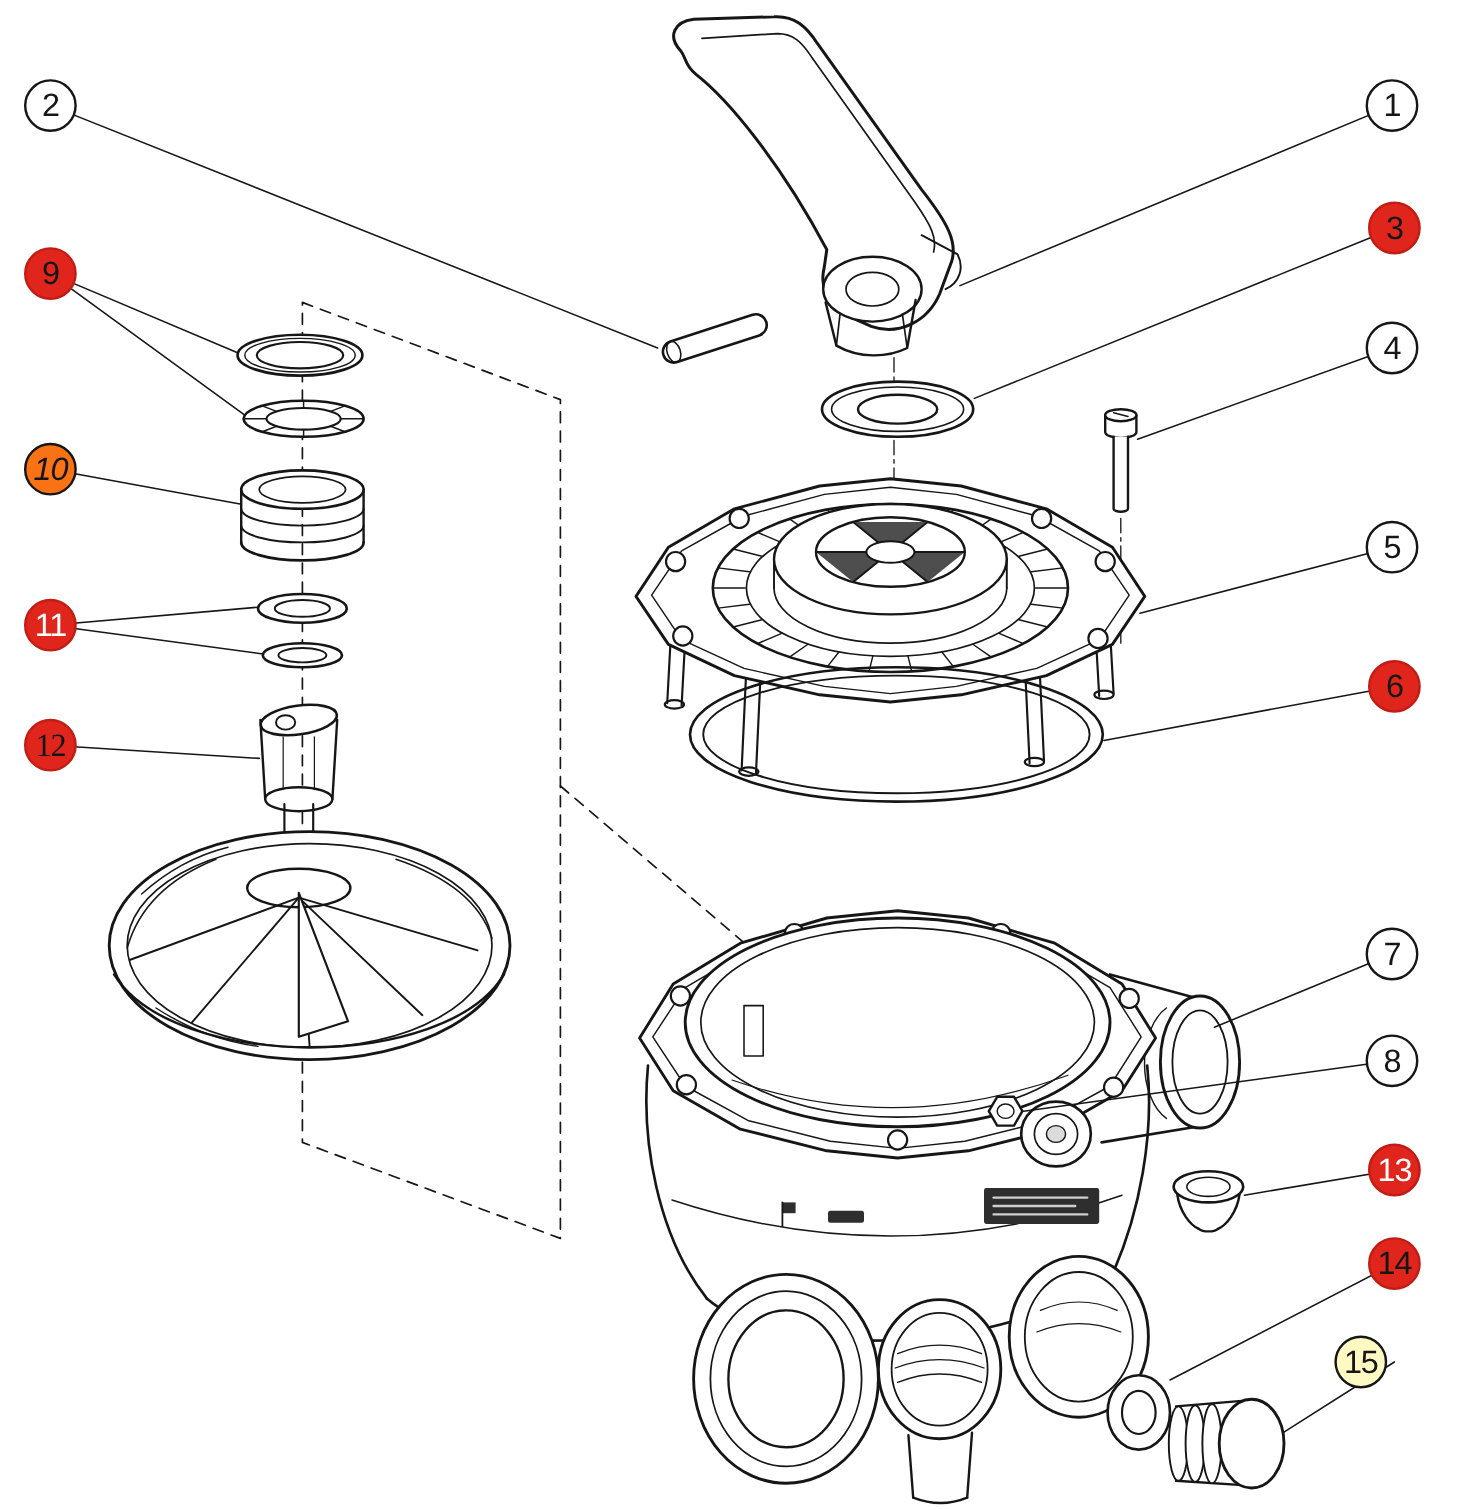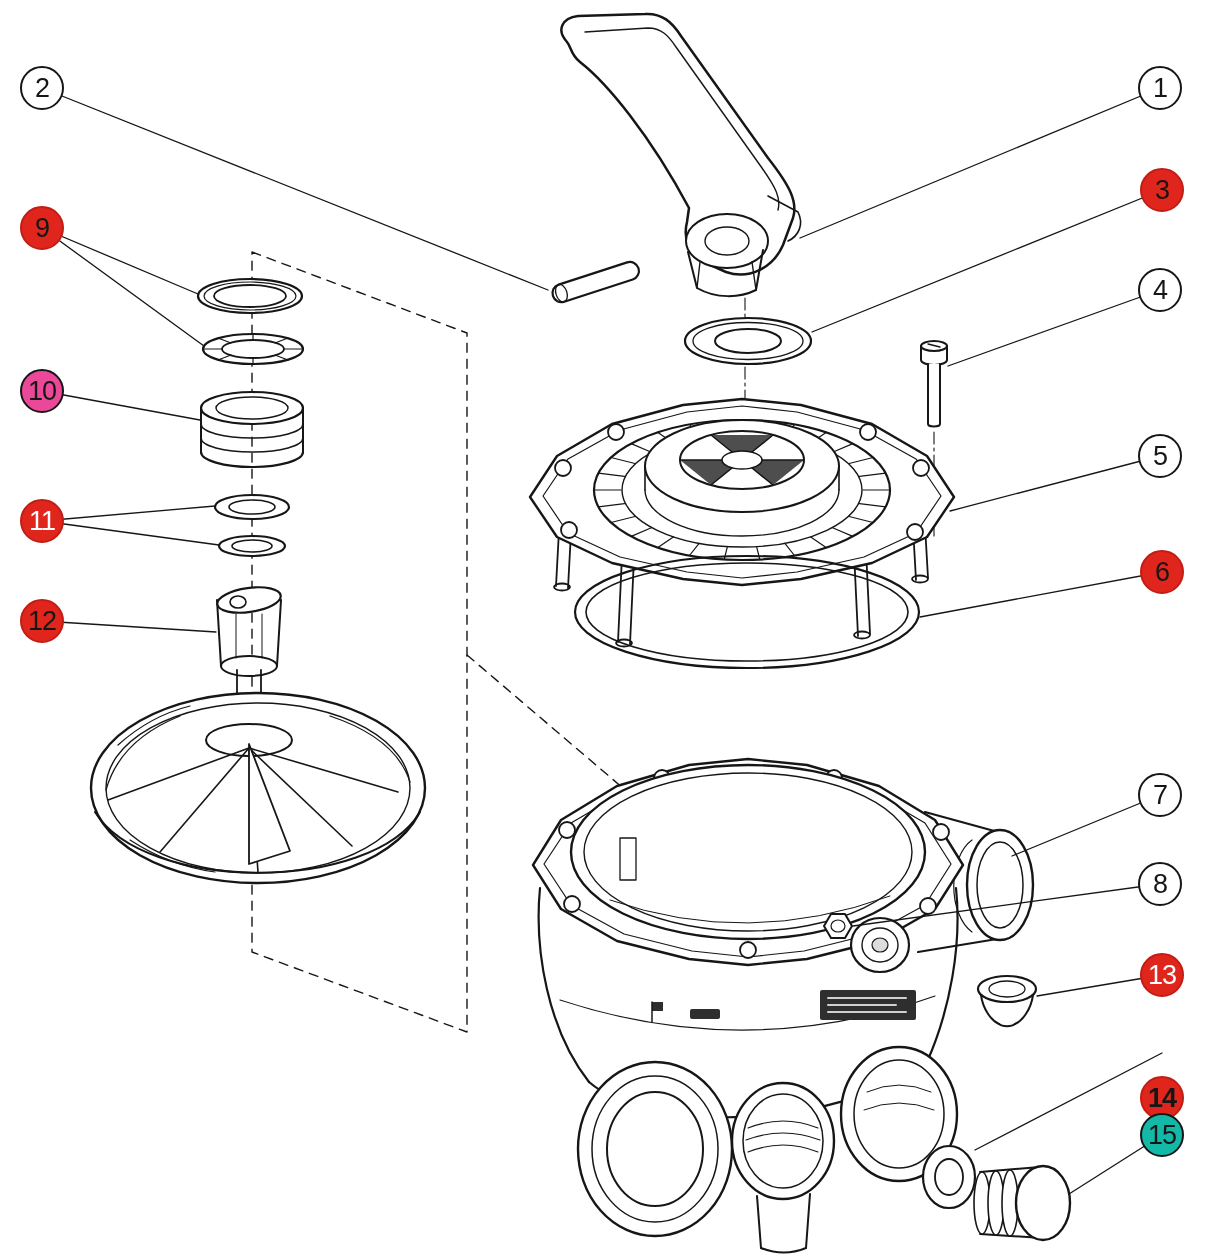--- a/index.html
+++ b/index.html
@@ -343,20 +343,20 @@
   <div id="callout-layer">
       <div class="callout" style="left: 1160px; top: 88px; width: 44px; height: 44px; background: rgb(255, 255, 255); border: 2.5px solid rgb(22, 22, 22); color: rgb(22, 22, 22);">1</div>
       <div class="callout" style="left: 42px; top: 88px; width: 44px; height: 44px; background: rgb(255, 255, 255); border: 2.5px solid rgb(22, 22, 22); color: rgb(22, 22, 22);">2</div>
       <div class="callout" style="left: 1162px; top: 190px; width: 44px; height: 44px; background: rgb(224, 38, 28); border: 2.5px solid rgb(194, 29, 21); color: rgb(22, 22, 22);">3</div>
       <div class="callout" style="left: 1160px; top: 290px; width: 44px; height: 44px; background: rgb(255, 255, 255); border: 2.5px solid rgb(22, 22, 22); color: rgb(22, 22, 22);">4</div>
       <div class="callout" style="left: 1160px; top: 456px; width: 44px; height: 44px; background: rgb(255, 255, 255); border: 2.5px solid rgb(22, 22, 22); color: rgb(22, 22, 22);">5</div>
       <div class="callout" style="left: 1162px; top: 572px; width: 44px; height: 44px; background: rgb(224, 38, 28); border: 2.5px solid rgb(194, 29, 21); color: rgb(22, 22, 22);">6</div>
       <div class="callout" style="left: 1160px; top: 795px; width: 44px; height: 44px; background: rgb(255, 255, 255); border: 2.5px solid rgb(22, 22, 22); color: rgb(22, 22, 22);">7</div>
       <div class="callout" style="left: 1160px; top: 884px; width: 44px; height: 44px; background: rgb(255, 255, 255); border: 2.5px solid rgb(22, 22, 22); color: rgb(22, 22, 22);">8</div>
       <div class="callout" style="left: 42px; top: 228px; width: 44px; height: 44px; background: rgb(224, 38, 28); border: 2.5px solid rgb(194, 29, 21); color: rgb(22, 22, 22);">9</div>
-      <div class="callout" style="left: 42px; top: 391px; width: 44px; height: 44px; background: #ec4899; border: 2.5px solid rgb(22, 22, 22); color: rgb(22, 22, 22);">10</div>
+      <div class="callout" style="left: 42px; top: 391px; width: 44px; height: 44px; background: #f97316; border: 2.5px solid rgb(22, 22, 22); color: rgb(22, 22, 22); font-style: italic;">10</div>
       <div class="callout" style="left: 42px; top: 521px; width: 44px; height: 44px; background: rgb(224, 38, 28); border: 2.5px solid rgb(194, 29, 21); color: #ffffff;">11</div>
-      <div class="callout" style="left: 42px; top: 621px; width: 44px; height: 44px; background: rgb(224, 38, 28); border: 2.5px solid rgb(194, 29, 21); color: rgb(22, 22, 22);">12</div>
+      <div class="callout" style="left: 42px; top: 621px; width: 44px; height: 44px; background: rgb(224, 38, 28); border: 2.5px solid rgb(194, 29, 21); color: rgb(22, 22, 22); font-family: Liberation Serif, serif;">12</div>
       <div class="callout" style="left: 1162px; top: 975px; width: 44px; height: 44px; background: rgb(224, 38, 28); border: 2.5px solid rgb(194, 29, 21); color: #ffffff;">13</div>
-      <div class="callout" style="left: 1162px; top: 1098px; width: 44px; height: 44px; background: rgb(224, 38, 28); border: 2.5px solid rgb(194, 29, 21); color: rgb(22, 22, 22); font-weight: bold;">14</div>
-      <div class="callout" style="left: 1162px; top: 1135px; width: 44px; height: 44px; background: #14b8a6; border: 2.5px solid rgb(22, 22, 22); color: rgb(22, 22, 22);">15</div>
+      <div class="callout" style="left: 1162px; top: 1053px; width: 44px; height: 44px; background: rgb(224, 38, 28); border: 2.5px solid rgb(194, 29, 21); color: rgb(22, 22, 22);">14</div>
+      <div class="callout" style="left: 1134px; top: 1135px; width: 44px; height: 44px; background: #fef9c3; border: 2.5px solid rgb(22, 22, 22); color: rgb(22, 22, 22);">15</div>
     </div>
 </div>
 
 </body></html>

